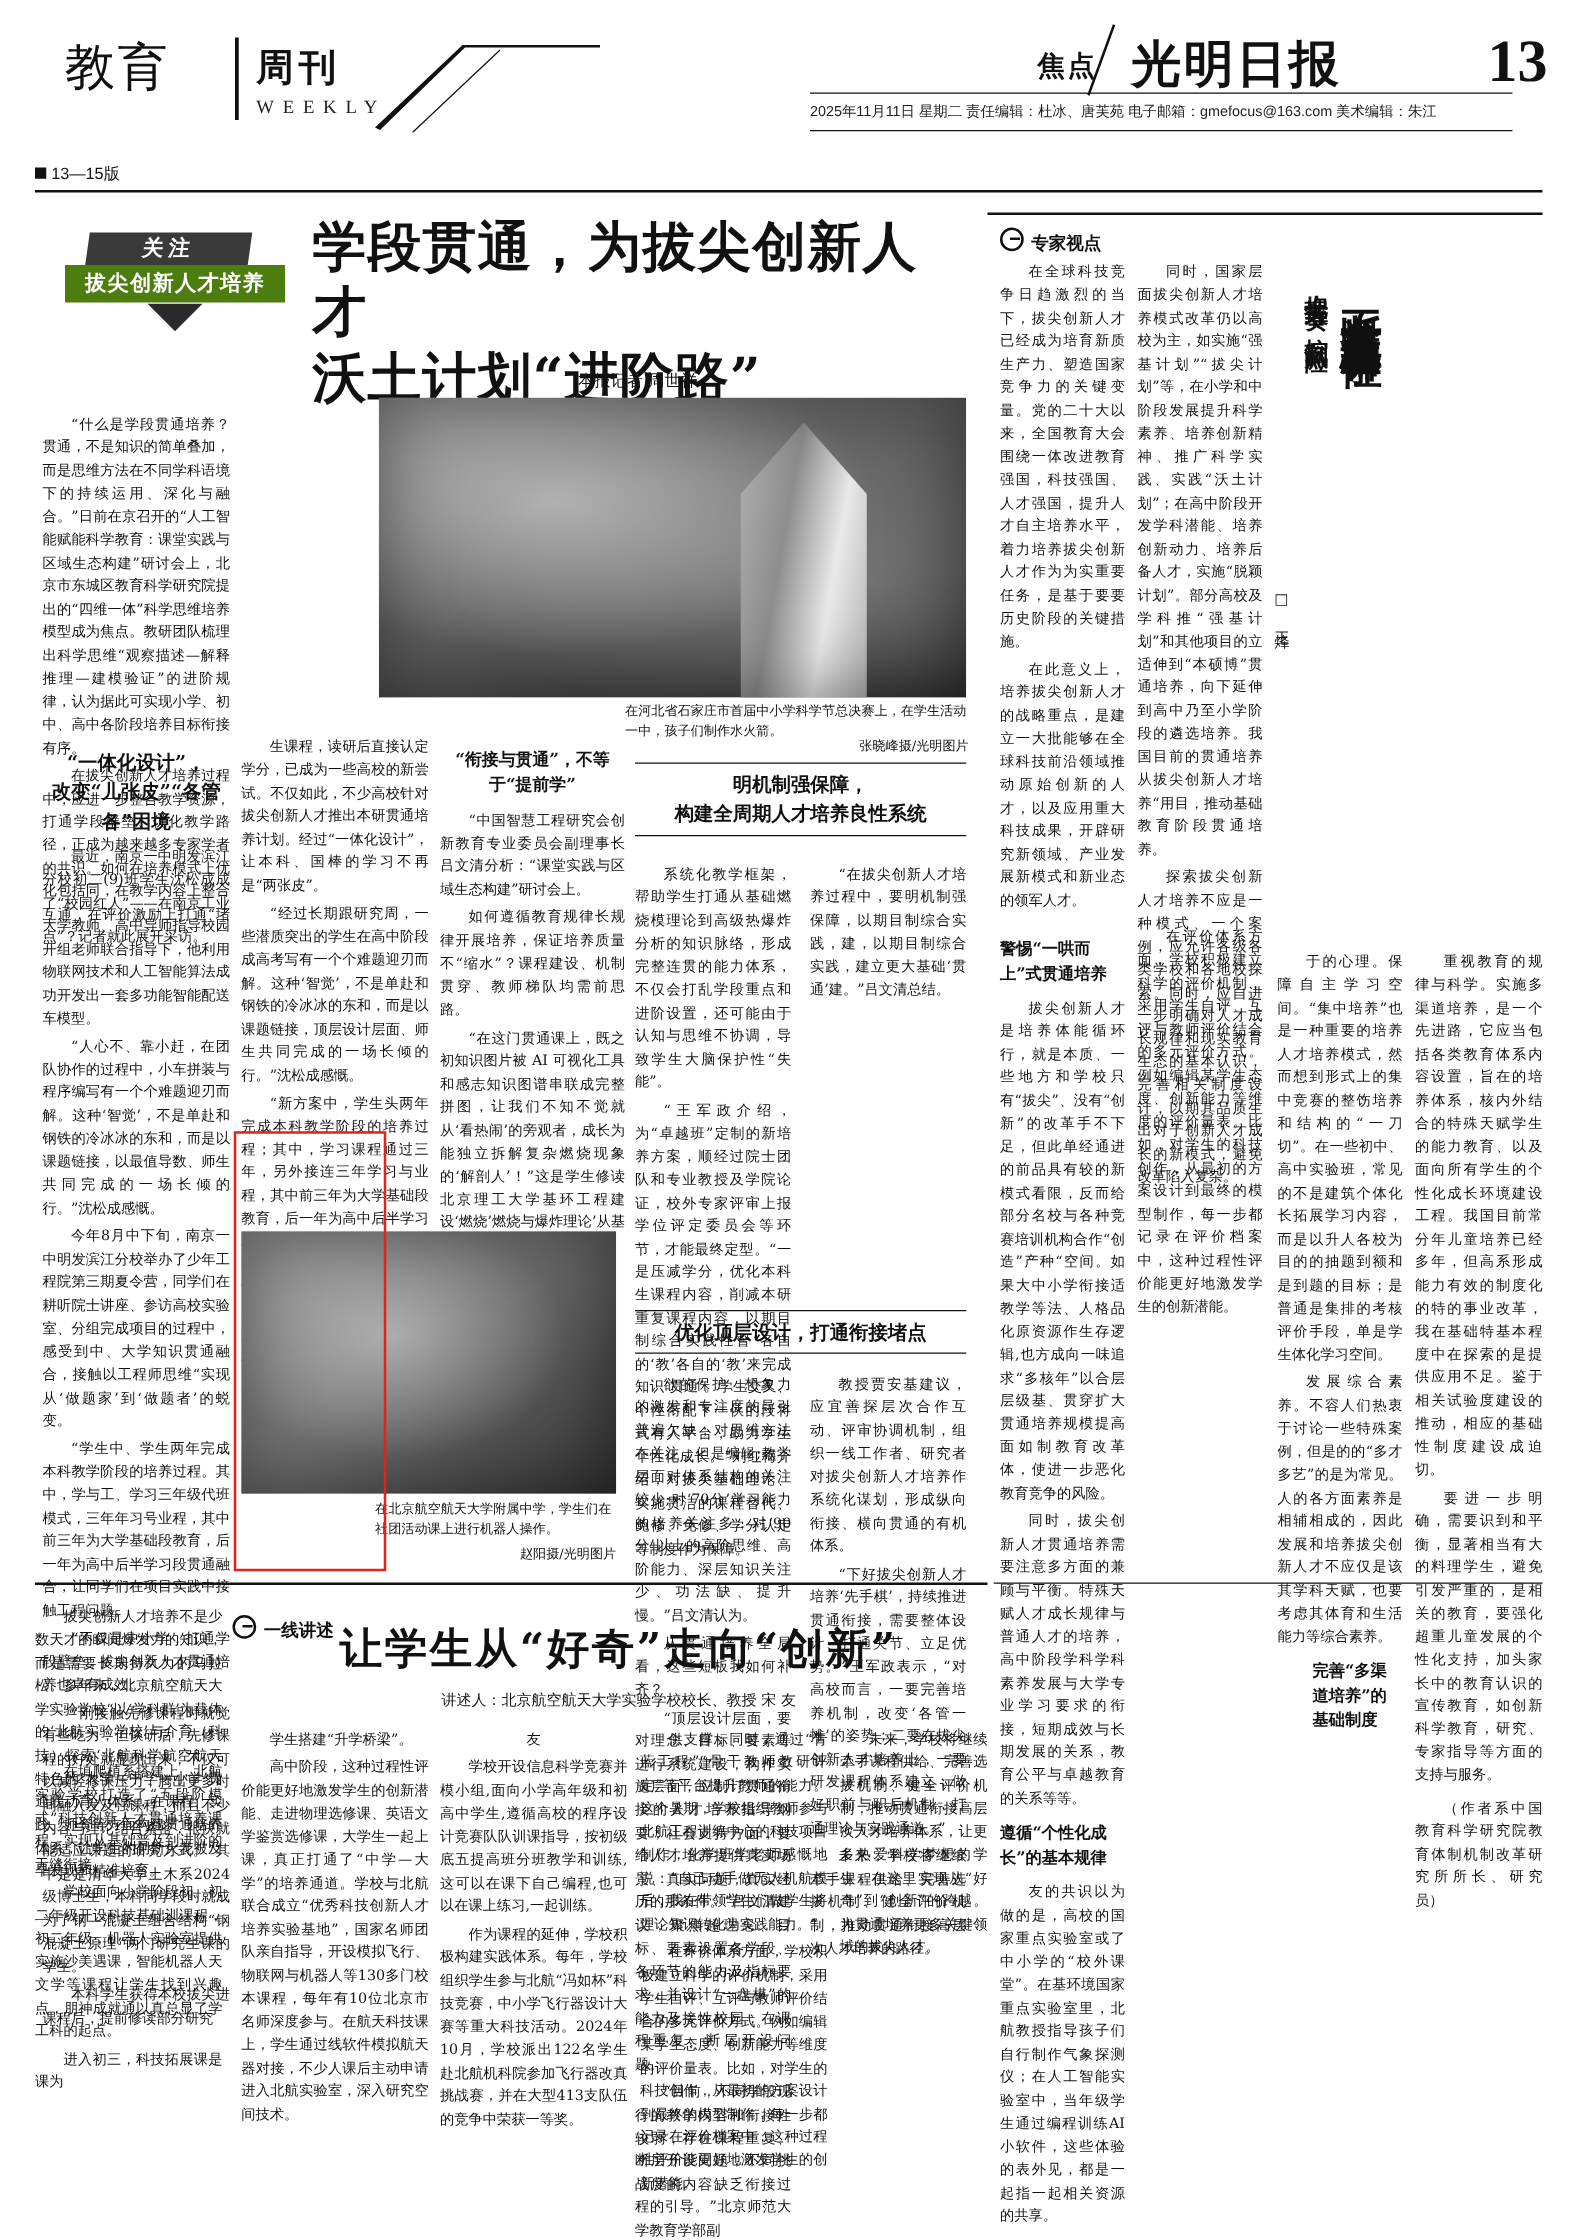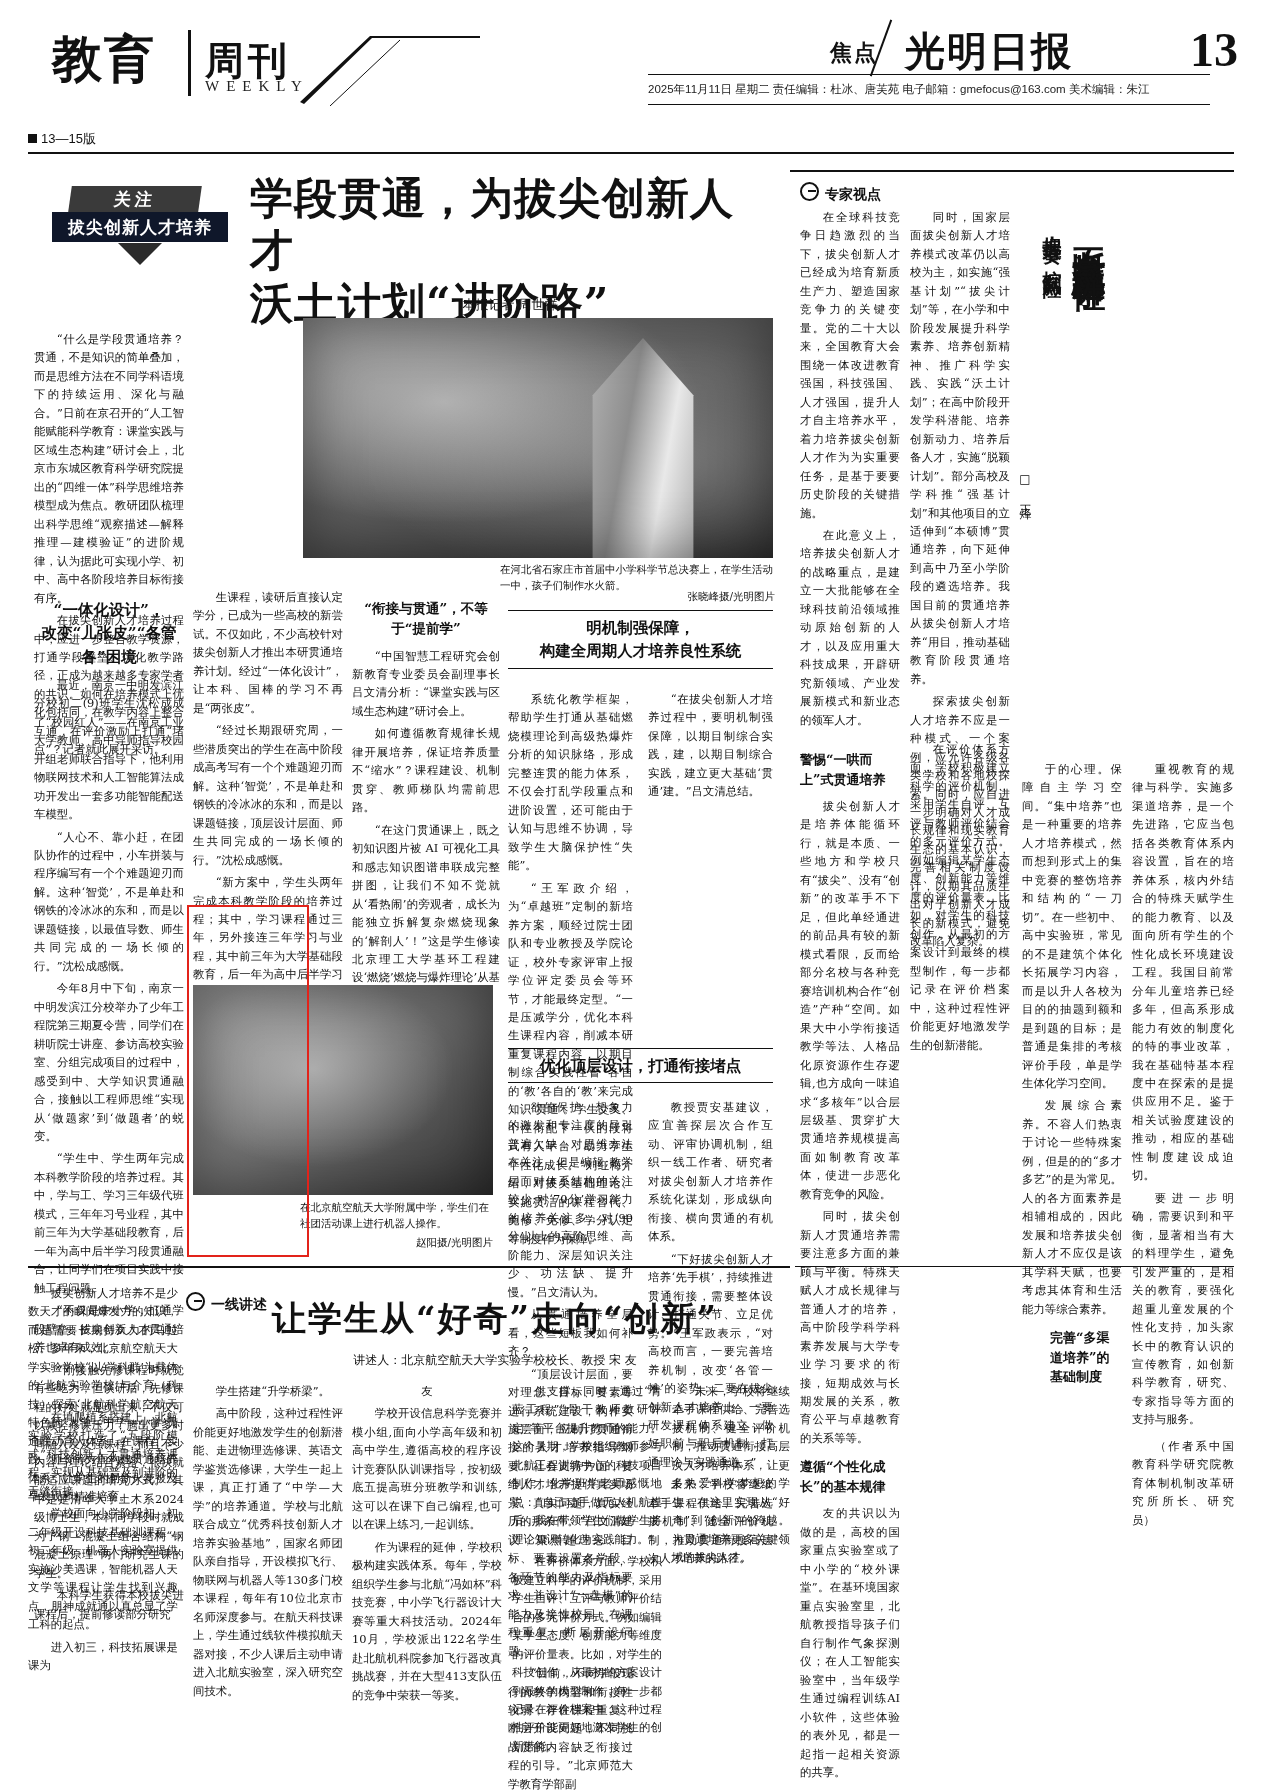--- a/index.html
+++ b/index.html
@@ -11,45 +11,45 @@
     position:relative;
     overflow:hidden;
   }
   .page{position:relative;width:1262px;height:1792px;}
 
   
   .masthead{position:absolute;left:0;top:0;width:1262px;height:140px;}
   .mh-title{
     position:absolute;left:52px;top:26px;
     font-family:"DejaVu Serif",serif;
-    font-weight:bold;font-size:50px;letter-spacing:2px;color:#111;text-align:center;
+    font-weight:normal;font-size:40px;letter-spacing:2px;color:#111;text-align:center;
   }
   .mh-bar{position:absolute;left:188px;top:30px;width:3px;height:66px;background:#111;}
-  .mh-sub{position:absolute;left:205px;top:34px;font-size:39px;font-weight:bold;letter-spacing:4px;}
+  .mh-sub{position:absolute;left:205px;top:34px;font-size:30px;font-weight:bold;letter-spacing:4px;}
   .mh-sub2{position:absolute;left:205px;top:78px;font-size:15px;letter-spacing:7px;font-family:"Liberation Serif",serif;color:#222;}
   .mh-diag{position:absolute;left:300px;top:36px;width:180px;height:70px;}
   .mh-focus{position:absolute;left:830px;top:38px;font-size:22px;font-weight:bold;letter-spacing:2px;}
   .mh-paper{position:absolute;left:905px;top:24px;font-size:40px;font-weight:bold;letter-spacing:2px;font-family:"DejaVu Serif",serif;}
   .mh-num{position:absolute;left:1190px;top:22px;font-size:48px;font-weight:bold;font-family:"Liberation Serif",serif;}
   .mh-info{position:absolute;left:648px;top:82px;width:560px;font-size:11.5px;font-family:"Liberation Sans",sans-serif;color:#222;text-align:left;letter-spacing:0px;}
   .mh-rule{position:absolute;left:648px;top:74px;width:562px;height:1px;background:#111;}
   .mh-rule2{position:absolute;left:648px;top:104px;width:562px;height:1px;background:#111;}
   .mh-slash{position:absolute;left:880px;top:18px;width:2px;height:60px;background:#111;transform:rotate(20deg);}
   .pagerange{position:absolute;left:28px;top:130px;font-size:13px;font-family:"Liberation Sans",sans-serif;}
   .pagerange .sq{display:inline-block;width:9px;height:9px;background:#111;margin-right:4px;}
   .topline{position:absolute;left:28px;top:152px;width:1206px;height:2px;background:#111;}
   .attn-tag{
     position:absolute;left:70px;top:186px;width:130px;height:26px;
     background:#3a3a3a;color:#fff;font-size:17px;font-weight:bold;
     text-align:center;line-height:26px;letter-spacing:4px;
     transform:skewX(-8deg);
   }
   .attn-main{
     position:absolute;left:52px;top:212px;width:176px;height:30px;
-    background:#0f172a;color:#fff;font-size:17px;font-weight:bold;
+    background:#4d7c0f;color:#fff;font-size:17px;font-weight:bold;
     text-align:center;line-height:30px;letter-spacing:1px;
   }
   .attn-tri{
     position:absolute;left:118px;top:243px;width:0;height:0;
     border-left:22px solid transparent;border-right:22px solid transparent;
     border-top:22px solid #2b2b2b;
   }
 
   .headline{
     position:absolute;left:250px;top:172px;width:520px;

